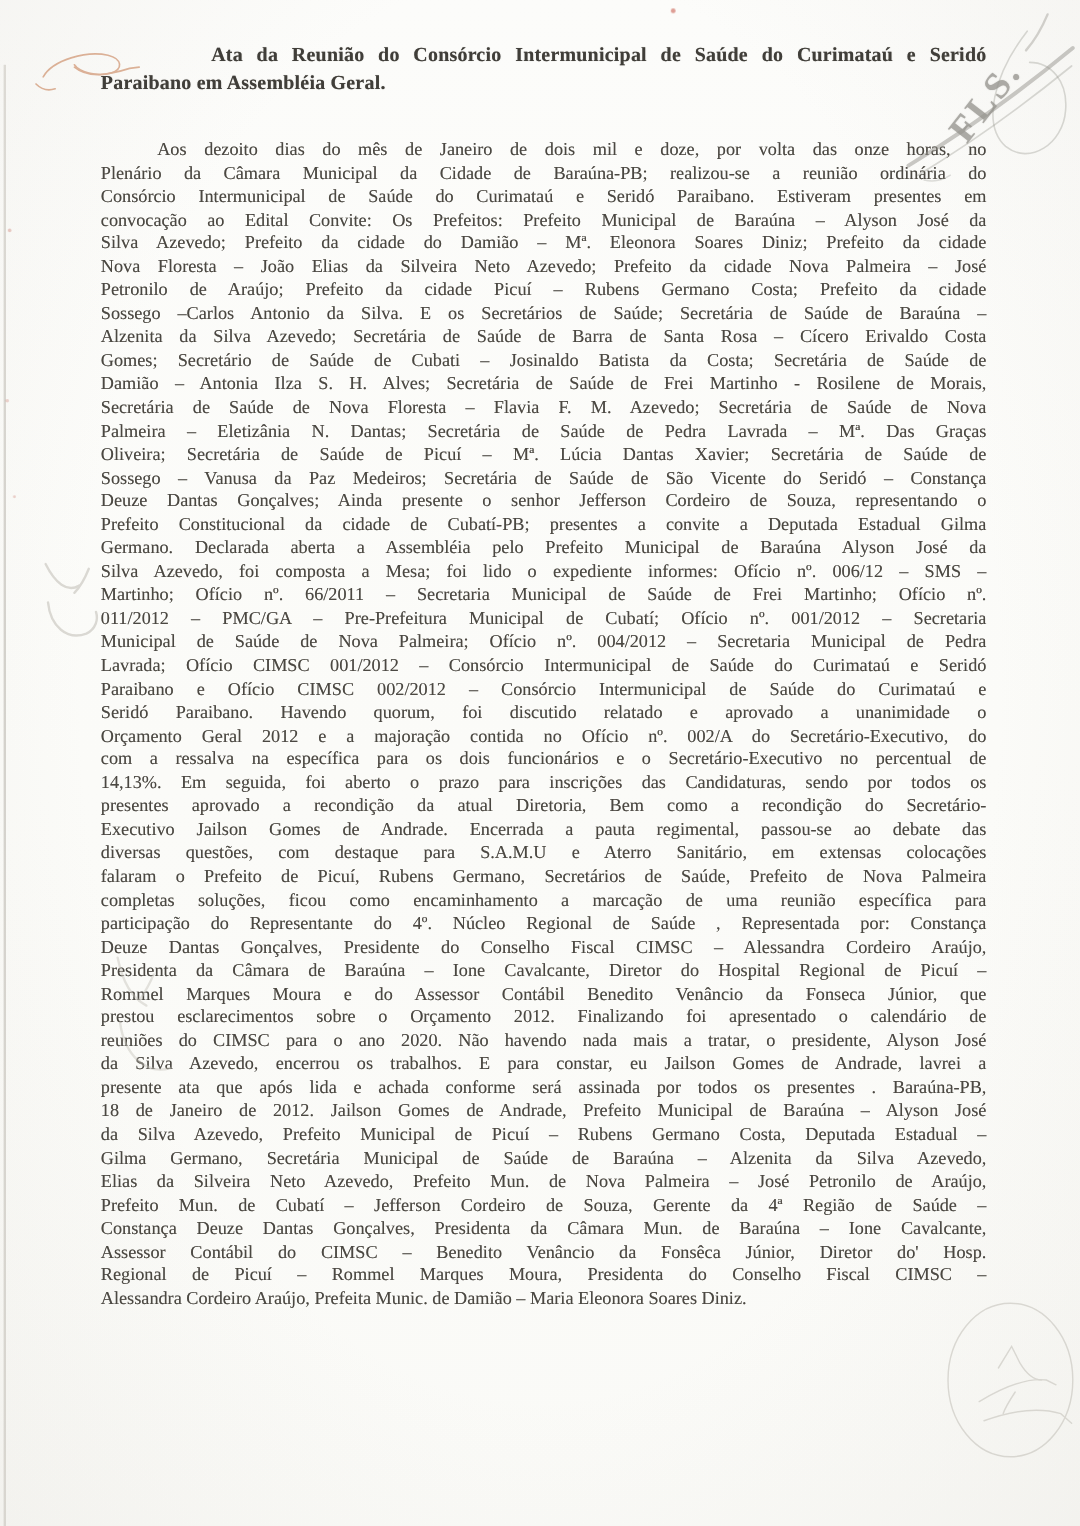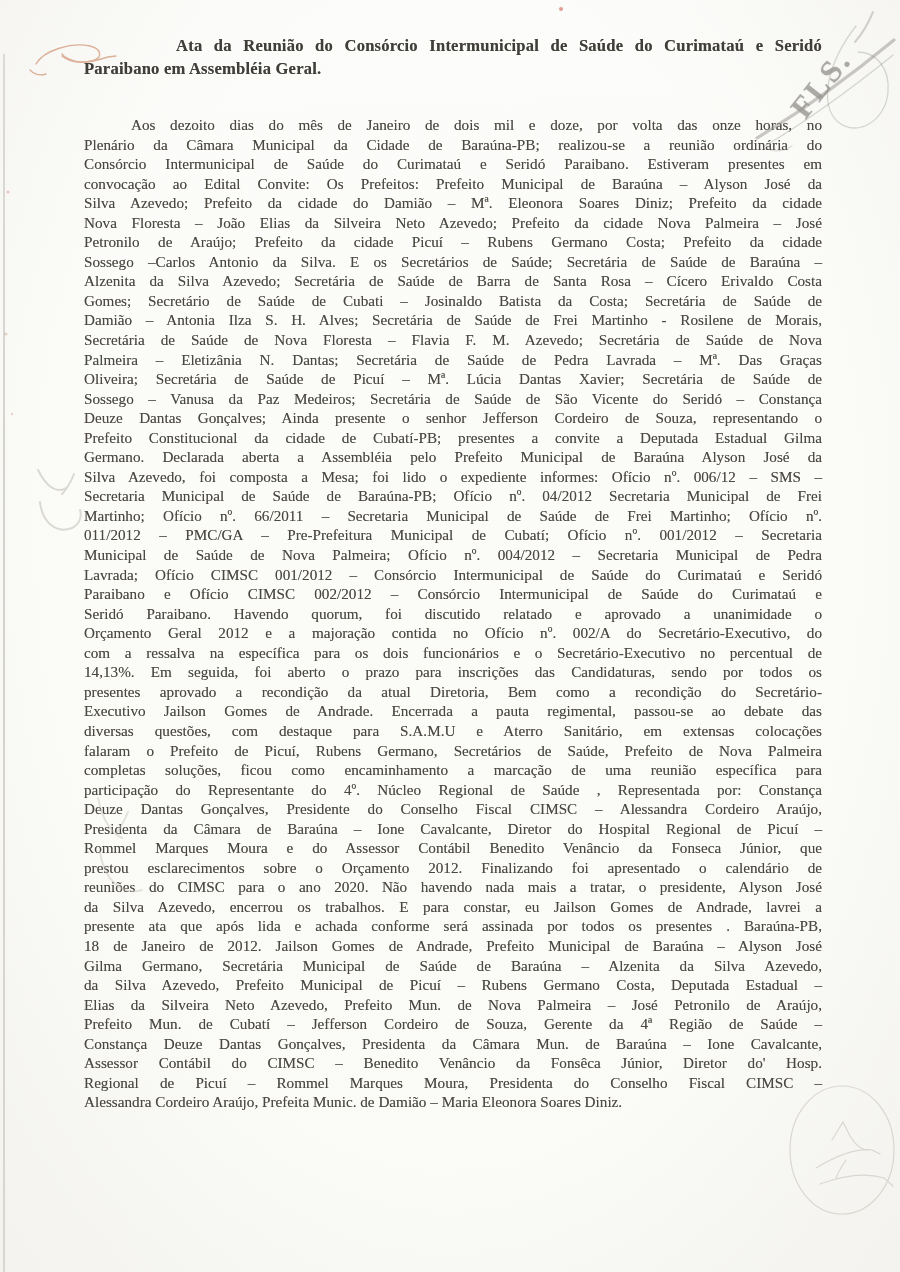--- a/index.html
+++ b/index.html
@@ -74,21 +74,20 @@
       <div class="line">Gomes; Secretário de Saúde de Cubati – Josinaldo Batista da Costa; Secretária de Saúde de</div>
       <div class="line">Damião – Antonia Ilza S. H. Alves; Secretária de Saúde de Frei Martinho - Rosilene de Morais,</div>
       <div class="line">Secretária de Saúde de Nova Floresta – Flavia F. M. Azevedo; Secretária de Saúde de Nova</div>
       <div class="line">Palmeira – Eletizânia N. Dantas; Secretária de Saúde de Pedra Lavrada – Mª. Das Graças</div>
       <div class="line">Oliveira; Secretária de Saúde de Picuí – Mª. Lúcia Dantas Xavier; Secretária de Saúde de</div>
       <div class="line">Sossego – Vanusa da Paz Medeiros; Secretária de Saúde de São Vicente do Seridó – Constança</div>
       <div class="line">Deuze Dantas Gonçalves; Ainda presente o senhor Jefferson Cordeiro de Souza, representando o</div>
       <div class="line">Prefeito Constitucional da cidade de Cubatí-PB; presentes a convite a Deputada Estadual Gilma</div>
       <div class="line">Germano. Declarada aberta a Assembléia pelo Prefeito Municipal de Baraúna Alyson José da</div>
       <div class="line">Silva Azevedo, foi composta a Mesa; foi lido o expediente informes: Ofício nº. 006/12 – SMS –</div>
-      <div class="line">Secretaria Municipal de Saúde de Baraúna-PB; Ofício nº. 04/2012 Secretaria Municipal de Frei</div>
       <div class="line">Martinho; Ofício nº. 66/2011 – Secretaria Municipal de Saúde de Frei Martinho; Ofício nº.</div>
       <div class="line">011/2012 – PMC/GA – Pre-Prefeitura Municipal de Cubatí; Ofício nº. 001/2012 – Secretaria</div>
       <div class="line">Municipal de Saúde de Nova Palmeira; Ofício nº. 004/2012 – Secretaria Municipal de Pedra</div>
       <div class="line">Lavrada; Ofício CIMSC 001/2012 – Consórcio Intermunicipal de Saúde do Curimataú e Seridó</div>
       <div class="line">Paraibano e Ofício CIMSC 002/2012 – Consórcio Intermunicipal de Saúde do Curimataú e</div>
       <div class="line">Seridó Paraibano. Havendo quorum, foi discutido relatado e aprovado a unanimidade o</div>
       <div class="line">Orçamento Geral 2012 e a majoração contida no Ofício nº. 002/A do Secretário-Executivo, do</div>
       <div class="line">com a ressalva na específica para os dois funcionários e o Secretário-Executivo no percentual de</div>
       <div class="line">14,13%. Em seguida, foi aberto o prazo para inscrições das Candidaturas, sendo por todos os</div>
       <div class="line">presentes aprovado a recondição da atual Diretoria, Bem como a recondição do Secretário-</div>
@@ -98,22 +97,22 @@
       <div class="line">completas soluções, ficou como encaminhamento a marcação de uma reunião específica para</div>
       <div class="line">participação do Representante do 4º. Núcleo Regional de Saúde , Representada por: Constança</div>
       <div class="line">Deuze Dantas Gonçalves, Presidente do Conselho Fiscal CIMSC – Alessandra Cordeiro Araújo,</div>
       <div class="line">Presidenta da Câmara de Baraúna – Ione Cavalcante, Diretor do Hospital Regional de Picuí –</div>
       <div class="line">Rommel Marques Moura e do Assessor Contábil Benedito Venâncio da Fonseca Júnior, que</div>
       <div class="line">prestou esclarecimentos sobre o Orçamento 2012. Finalizando foi apresentado o calendário de</div>
       <div class="line">reuniões do CIMSC para o ano 2020. Não havendo nada mais a tratar, o presidente, Alyson José</div>
       <div class="line">da Silva Azevedo, encerrou os trabalhos. E para constar, eu Jailson Gomes de Andrade, lavrei a</div>
       <div class="line">presente ata que após lida e achada conforme será assinada por todos os presentes . Baraúna-PB,</div>
       <div class="line">18 de Janeiro de 2012. Jailson Gomes de Andrade, Prefeito Municipal de Baraúna – Alyson José</div>
+      <div class="line">da Silva Azevedo, Prefeito Municipal de Picuí – Rubens Germano Costa, Deputada Estadual –</div>
       <div class="line">Gilma Germano, Secretária Municipal de Saúde de Baraúna – Alzenita da Silva Azevedo,</div>
-      <div class="line">da Silva Azevedo, Prefeito Municipal de Picuí – Rubens Germano Costa, Deputada Estadual –</div>
       <div class="line">Elias da Silveira Neto Azevedo, Prefeito Mun. de Nova Palmeira – José Petronilo de Araújo,</div>
       <div class="line">Prefeito Mun. de Cubatí – Jefferson Cordeiro de Souza, Gerente da 4ª Região de Saúde –</div>
       <div class="line">Constança Deuze Dantas Gonçalves, Presidenta da Câmara Mun. de Baraúna – Ione Cavalcante,</div>
       <div class="line">Assessor Contábil do CIMSC – Benedito Venâncio da Fonsêca Júnior, Diretor do' Hosp.</div>
       <div class="line">Regional de Picuí – Rommel Marques Moura, Presidenta do Conselho Fiscal CIMSC –</div>
       <div class="line">Alessandra Cordeiro Araújo, Prefeita Munic. de Damião – Maria Eleonora Soares Diniz.</div>
     </div>
 
   <div class="stamp-text">FLS.</div>
 

